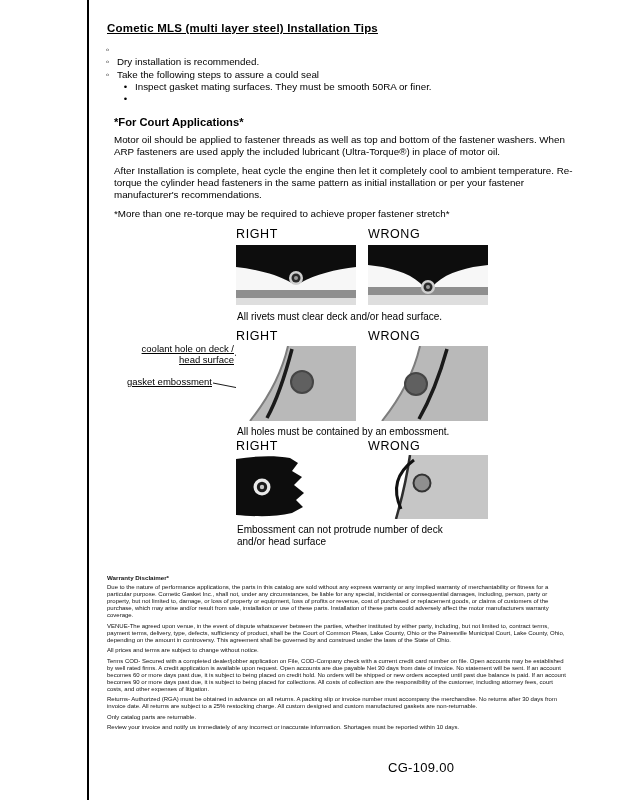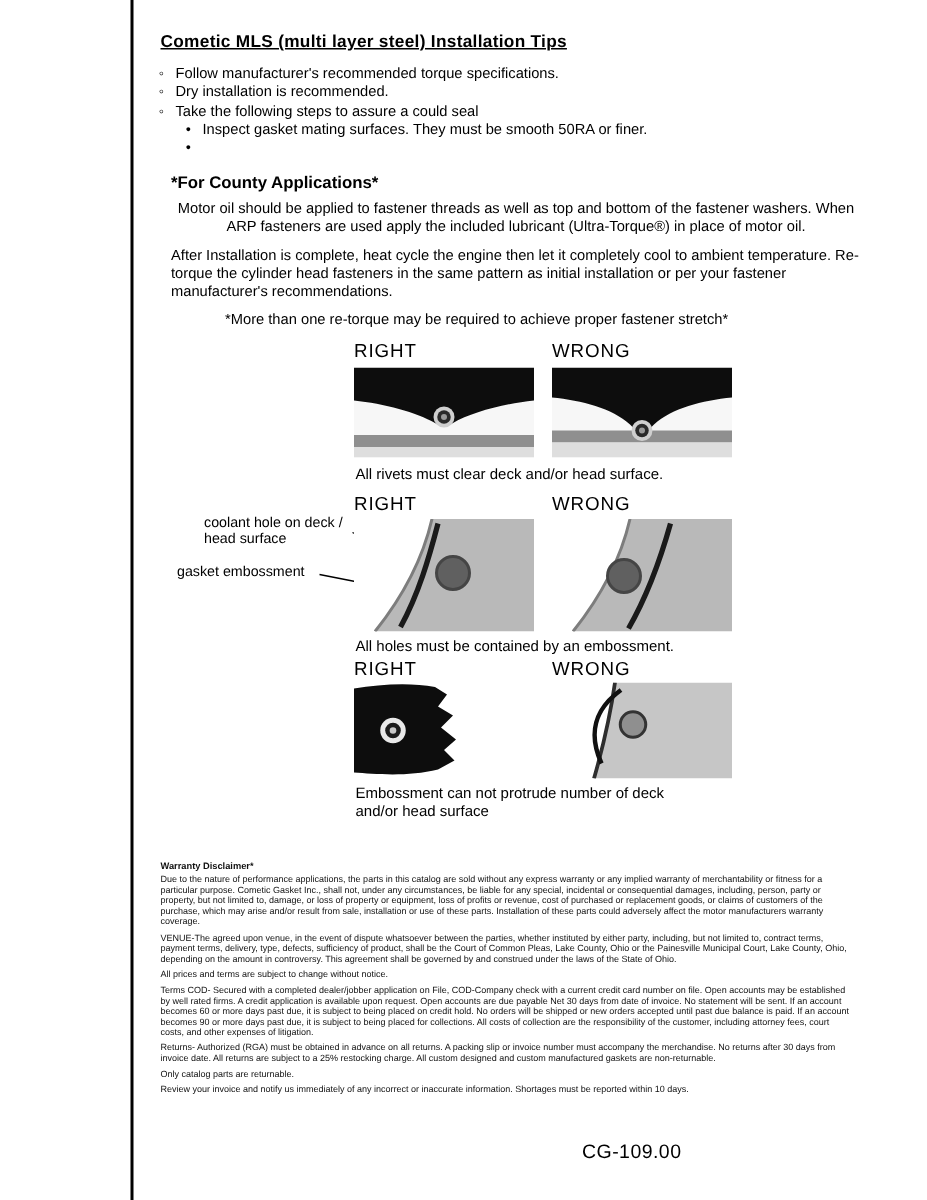--- a/index.html
+++ b/index.html
@@ -15,67 +15,66 @@
     font-size:11.5px; font-weight:bold; text-decoration:underline; letter-spacing:0.2px;
   }
 
   .bullets { position:absolute; left:103px; top:44px; width:472px; font-size:9.8px; }
   .bullet { display:flex; gap:5px; line-height:12.3px; }
   .bullet .m { width:9px; text-align:center; flex:0 0 auto; }
   .bullet.sub { margin-left:18px; }
 
   .diesel-heading { position:absolute; left:114px; top:116px; font-size:11.2px; font-weight:bold; }
   .para { position:absolute; left:114px; width:460px; font-size:9.8px; line-height:12px; }
-  .para1 { top:134px;text-align:center; }
+  .para1 { top:134px; }
   .para2 { top:165px; }
-  .note  { position:absolute; left:114px; top:208px; font-size:9.8px;margin-left:36px; }
+  .note  { position:absolute; left:114px; top:208px; font-size:9.8px; }
 
   .dg-label { position:absolute; width:120px; font-size:12.5px; letter-spacing:0.6px; }
   .dg-img { position:absolute; display:block; }
   .caption { position:absolute; font-size:10px; line-height:12px; }
-  .annot { position:absolute; text-align:left; font-size:9.5px; line-height:11px; }
+  .annot { position:absolute; text-align:right; font-size:9.5px; line-height:11px;text-decoration:underline; }
   .leads { position:absolute; left:205px; top:347px; }
 
   .legal { position:absolute; left:107px; top:574px; width:462px; font-size:6px; line-height:7px; color:#111; }
   .legal .lh { font-weight:bold; font-size:6.2px; margin-bottom:3px; }
   .legal p { margin-bottom:3.5px; }
 
   .footer { position:absolute; left:388px; top:760px; font-size:13px; letter-spacing:0.3px; }
 </style>
 </head>
 <body>
 
 <div class="page">
   <div class="spine"></div>
 
   <h1 class="title">Cometic MLS (multi layer steel) Installation Tips</h1>
 
   <div class="bullets">
     <div class="bullet">
       <span class="m">◦</span>
-      <span>Follow manufacturer's recommended torque specifications.</span>
     </div>
     <div class="bullet">
       <span class="m">◦</span>
       <span>Dry installation is recommended.</span>
     </div>
     <div class="bullet">
       <span class="m">◦</span>
       <span>Take the following steps to assure a could seal</span>
     </div>
     <div class="bullet sub">
       <span class="m">•</span>
       <span>Inspect gasket mating surfaces.  They must be smooth 50RA or finer.</span>
     </div>
     <div class="bullet sub">
       <span class="m">•</span>
     </div>
   </div>
 
-  <div class="diesel-heading">*For County Applications*</div>
+  <div class="diesel-heading">*For Court Applications*</div>
   <div class="para para1">Motor oil should be applied to fastener threads as well as top and bottom of the fastener washers. When ARP fasteners are used apply the included lubricant (Ultra-Torque®) in place of motor oil.</div>
   <div class="para para2">After Installation is complete, heat cycle the engine then let it completely cool to ambient temperature. Re-torque the cylinder head fasteners in the same pattern as initial installation or per your fastener manufacturer's recommendations.</div>
   <div class="note">*More than one re-torque may be required to achieve proper fastener stretch*</div>
 
   <div class="dg-label" style="left:236px;top:227px">RIGHT</div>
   <div class="dg-label" style="left:368px;top:227px">WRONG</div>
 
   <svg class="dg-img" style="left:236px;top:245px" width="120" height="60" viewBox="0 0 120 60">
     <rect width="120" height="60" fill="#f7f7f7"></rect>
     <rect x="0" y="45" width="120" height="8" fill="#8f8f8f"></rect>

